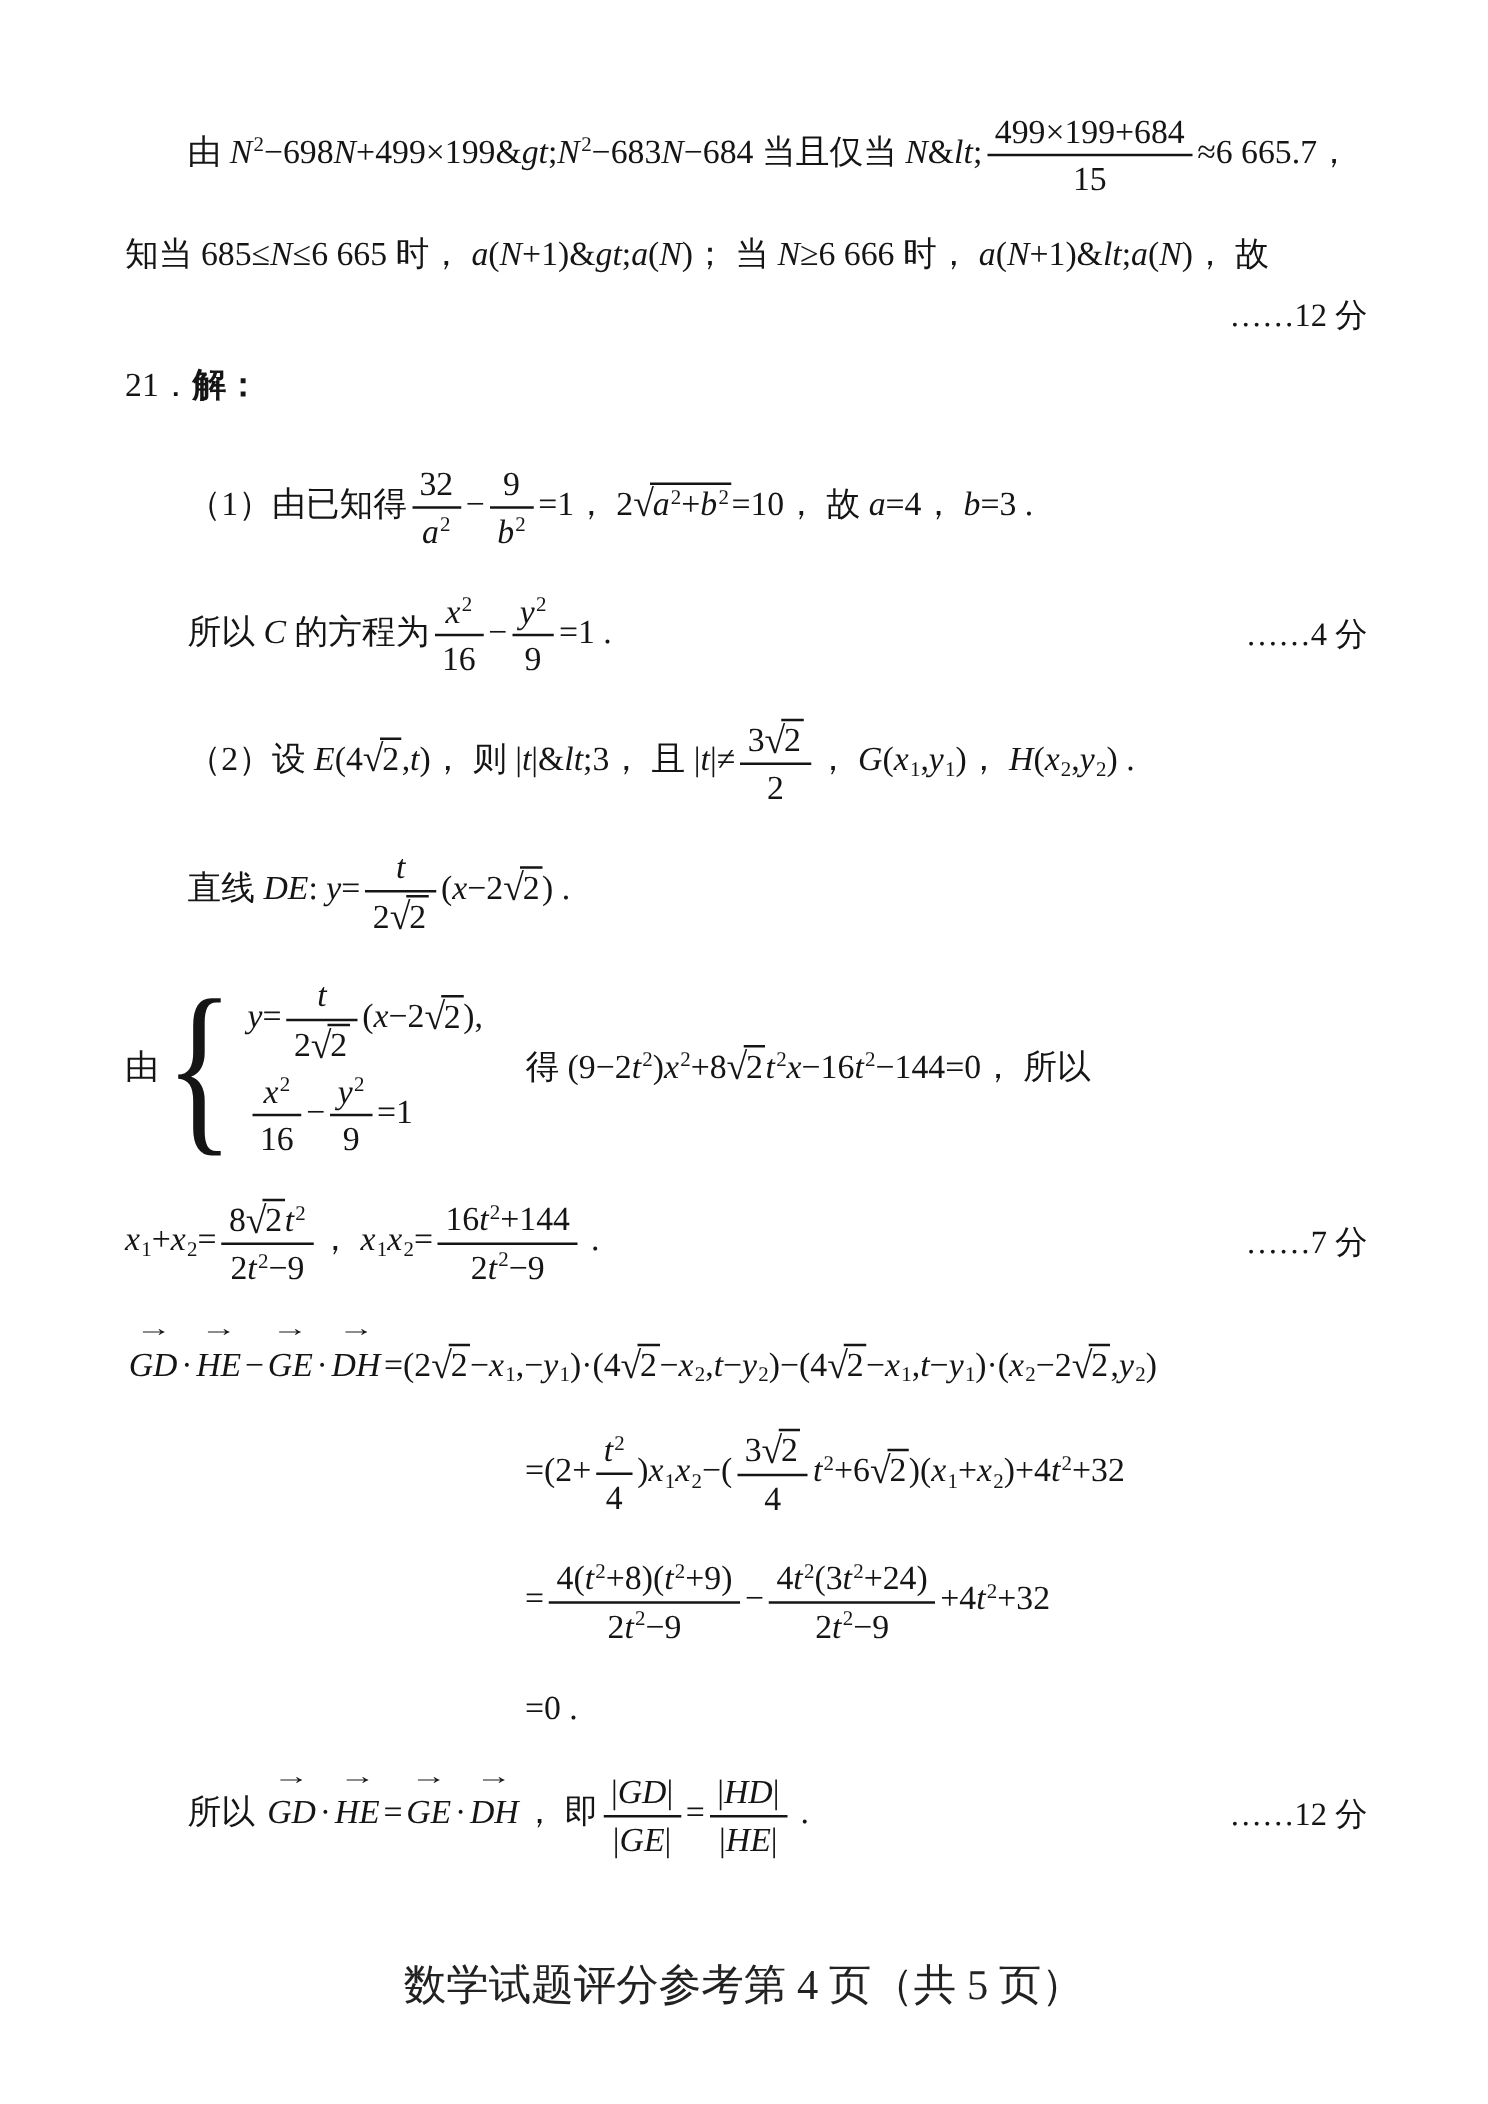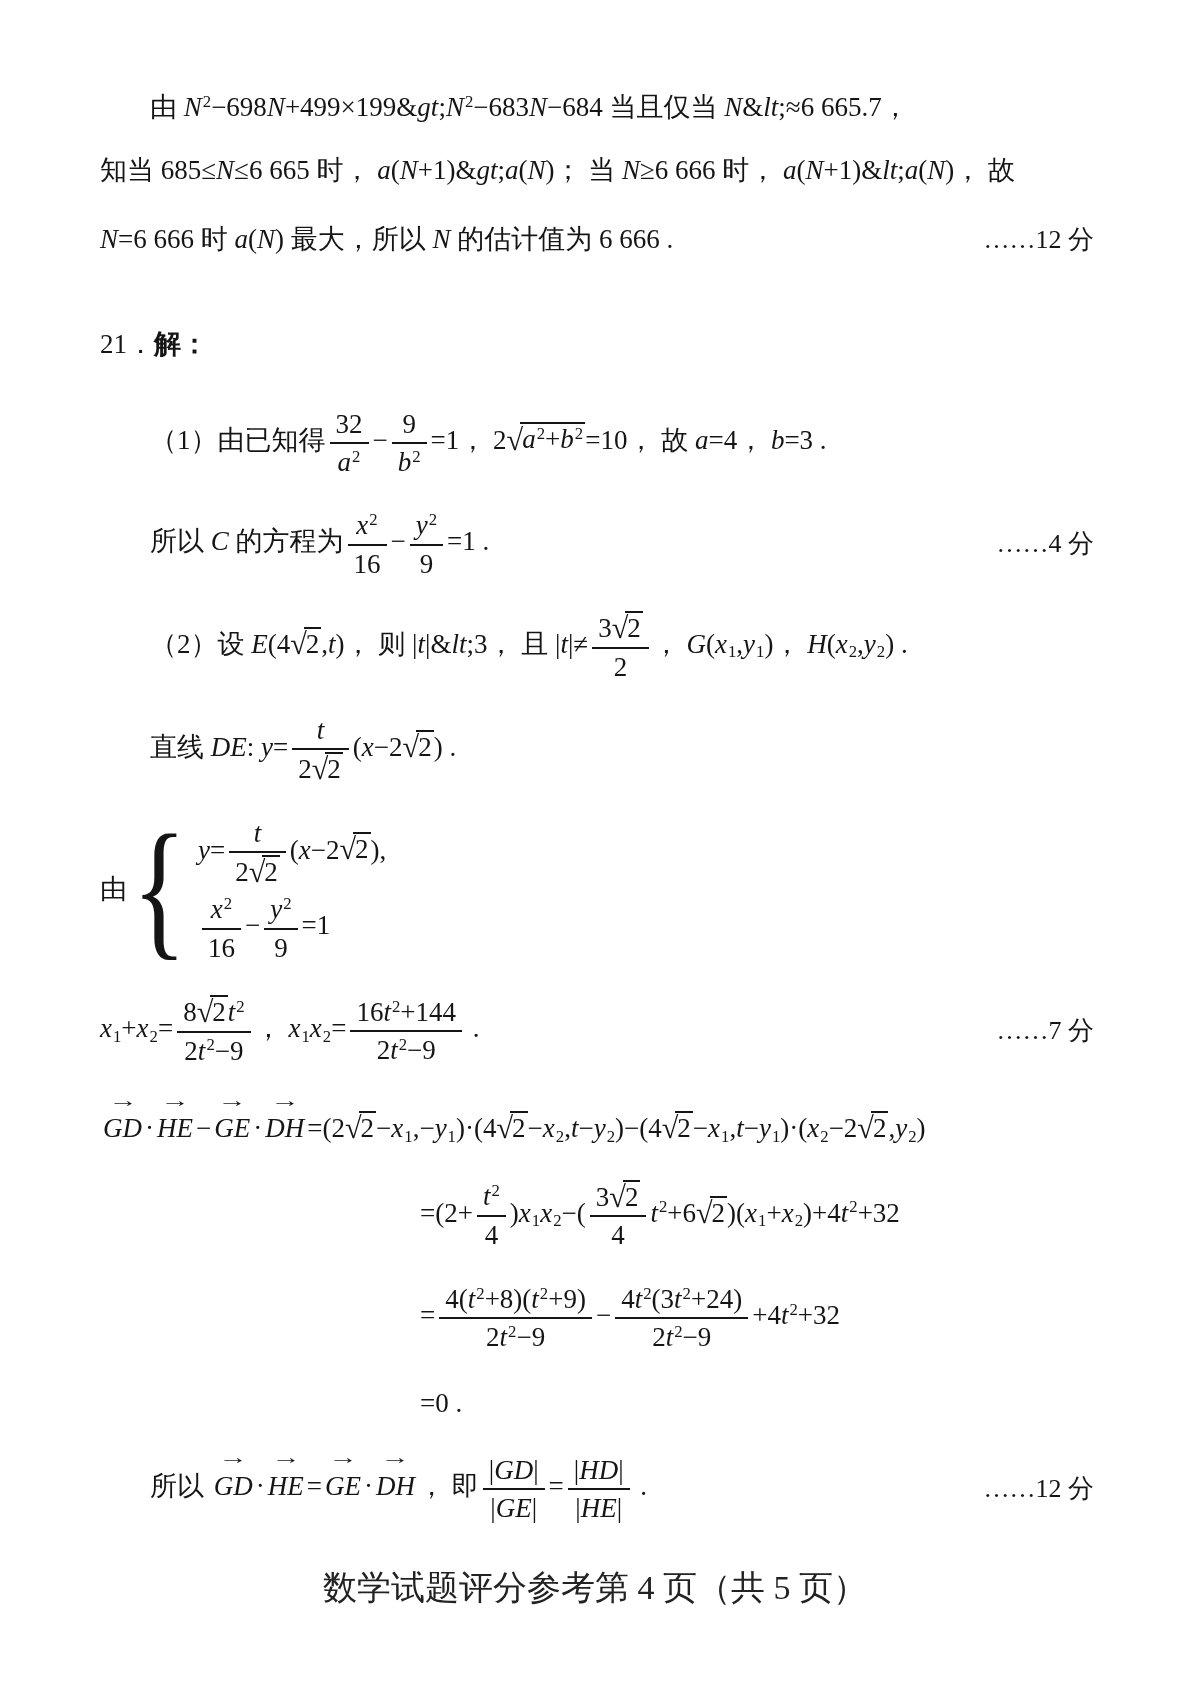--- a/index.html
+++ b/index.html
@@ -47,35 +47,36 @@
   .sys-row{white-space:nowrap;}
   .sys-tail{margin-left:34px;align-self:center;white-space:nowrap;}
   
   .footer{position:absolute;left:0;right:0;bottom:72px;text-align:center;font-size:34px;color:#222;}
 </style>
 </head>
 <body>
 
 <div class="page">
   <div class="doc-body">
-      <div class="line ind-sm g-none"><span class="line-content">由 <i>N</i><sup>2</sup>−698<i>N</i>+499×199&amp;<i>gt</i>;<i>N</i><sup>2</sup>−683<i>N</i>−684 当且仅当 <i>N</i>&amp;<i>lt</i>;≈6 665.7，</span></div>
+      <div class="line ind-sm g-none"><span class="line-content">由 <i>N</i><sup>2</sup>−698<i>N</i>+499×199&amp;<i>gt</i>;<i>N</i><sup>2</sup>−683<i>N</i>−684 当且仅当 <i>N</i>&amp;<i>lt</i>;<span class="frac"><span class="fr-n">499×199+684</span><span class="fr-d">15</span></span>≈6 665.7，</span></div>
       <div class="line ind-none g-sm"><span class="line-content">知当 685≤<i>N</i>≤6 665 时， <i>a</i>(<i>N</i>+1)&amp;<i>gt</i>;<i>a</i>(<i>N</i>)； 当 <i>N</i>≥6 666 时， <i>a</i>(<i>N</i>+1)&amp;<i>lt</i>;<i>a</i>(<i>N</i>)， 故</span></div>
-      <div class="line ind-none g-md"><span class="line-content"><i>N</i>=6 666 时 <i>a</i>(<i>N</i>) 最大，所以 <i>N</i> 的估计值为 6 666 .</span><span class="score">……12 分</span></div>
+      <div class="line ind-none g-md"><span class="score">……12 分</span></div>
       <div class="line ind-none g-xl"><span class="line-content">21．<b>解：</b></span></div>
       <div class="line ind-sm g-lg"><span class="line-content">（1）由已知得<span class="frac"><span class="fr-n">32</span><span class="fr-d"><i>a</i><sup>2</sup></span></span>−<span class="frac"><span class="fr-n">9</span><span class="fr-d"><i>b</i><sup>2</sup></span></span>=1， 2<span class="sqrt"><span class="rad">√</span><span class="rc"><i>a</i><sup>2</sup>+<i>b</i><sup>2</sup></span></span>=10， 故 <i>a</i>=4， <i>b</i>=3 .</span></div>
       <div class="line ind-sm g-md"><span class="line-content">所以 <i>C</i> 的方程为<span class="frac"><span class="fr-n"><i>x</i><sup>2</sup></span><span class="fr-d">16</span></span>−<span class="frac"><span class="fr-n"><i>y</i><sup>2</sup></span><span class="fr-d">9</span></span>=1 .</span><span class="score">……4 分</span></div>
       <div class="line ind-sm g-md"><span class="line-content">（2）设 <i>E</i>(4<span class="sqrt"><span class="rad">√</span><span class="rc">2</span></span>,<i>t</i>)， 则 |<i>t</i>|&amp;<i>lt</i>;3， 且 |<i>t</i>|≠<span class="frac"><span class="fr-n">3<span class="sqrt"><span class="rad">√</span><span class="rc">2</span></span></span><span class="fr-d">2</span></span>， <i>G</i>(<i>x</i><sub>1</sub>,<i>y</i><sub>1</sub>)， <i>H</i>(<i>x</i><sub>2</sub>,<i>y</i><sub>2</sub>) .</span></div>
       <div class="line ind-sm g-md"><span class="line-content">直线 <i>DE</i>: <i>y</i>=<span class="frac"><span class="fr-n"><i>t</i></span><span class="fr-d">2<span class="sqrt"><span class="rad">√</span><span class="rc">2</span></span></span></span>(<i>x</i>−2<span class="sqrt"><span class="rad">√</span><span class="rc">2</span></span>) .</span></div>
       <div class="line ind-none g-md system">
         <span class="sys-lead">由</span>
         <span class="sys-brace">{</span>
         <span class="sys-col">
           <span class="sys-row"><i>y</i>=<span class="frac"><span class="fr-n"><i>t</i></span><span class="fr-d">2<span class="sqrt"><span class="rad">√</span><span class="rc">2</span></span></span></span>(<i>x</i>−2<span class="sqrt"><span class="rad">√</span><span class="rc">2</span></span>),</span>
           <span class="sys-row"><span class="frac"><span class="fr-n"><i>x</i><sup>2</sup></span><span class="fr-d">16</span></span>−<span class="frac"><span class="fr-n"><i>y</i><sup>2</sup></span><span class="fr-d">9</span></span>=1</span>
         </span>
+        <span class="sys-tail">得 (9−2<i>t</i><sup>2</sup>)<i>x</i><sup>2</sup>+8<span class="sqrt"><span class="rad">√</span><span class="rc">2</span></span><i>t</i><sup>2</sup><i>x</i>−16<i>t</i><sup>2</sup>−144=0， 所以</span>
       </div>
       <div class="line ind-none g-md"><span class="line-content"><i>x</i><sub>1</sub>+<i>x</i><sub>2</sub>=<span class="frac"><span class="fr-n">8<span class="sqrt"><span class="rad">√</span><span class="rc">2</span></span><i>t</i><sup>2</sup></span><span class="fr-d">2<i>t</i><sup>2</sup>−9</span></span>， <i>x</i><sub>1</sub><i>x</i><sub>2</sub>=<span class="frac"><span class="fr-n">16<i>t</i><sup>2</sup>+144</span><span class="fr-d">2<i>t</i><sup>2</sup>−9</span></span> .</span><span class="score">……7 分</span></div>
       <div class="line ind-none g-lg"><span class="line-content"><span class="vec"><i>GD</i></span>·<span class="vec"><i>HE</i></span>−<span class="vec"><i>GE</i></span>·<span class="vec"><i>DH</i></span>=(2<span class="sqrt"><span class="rad">√</span><span class="rc">2</span></span>−<i>x</i><sub>1</sub>,−<i>y</i><sub>1</sub>)·(4<span class="sqrt"><span class="rad">√</span><span class="rc">2</span></span>−<i>x</i><sub>2</sub>,<i>t</i>−<i>y</i><sub>2</sub>)−(4<span class="sqrt"><span class="rad">√</span><span class="rc">2</span></span>−<i>x</i><sub>1</sub>,<i>t</i>−<i>y</i><sub>1</sub>)·(<i>x</i><sub>2</sub>−2<span class="sqrt"><span class="rad">√</span><span class="rc">2</span></span>,<i>y</i><sub>2</sub>)</span></div>
       <div class="line ind-eq g-md"><span class="line-content">=(2+<span class="frac"><span class="fr-n"><i>t</i><sup>2</sup></span><span class="fr-d">4</span></span>)<i>x</i><sub>1</sub><i>x</i><sub>2</sub>−(<span class="frac"><span class="fr-n">3<span class="sqrt"><span class="rad">√</span><span class="rc">2</span></span></span><span class="fr-d">4</span></span><i>t</i><sup>2</sup>+6<span class="sqrt"><span class="rad">√</span><span class="rc">2</span></span>)(<i>x</i><sub>1</sub>+<i>x</i><sub>2</sub>)+4<i>t</i><sup>2</sup>+32</span></div>
       <div class="line ind-eq g-md"><span class="line-content">=<span class="frac"><span class="fr-n">4(<i>t</i><sup>2</sup>+8)(<i>t</i><sup>2</sup>+9)</span><span class="fr-d">2<i>t</i><sup>2</sup>−9</span></span>−<span class="frac"><span class="fr-n">4<i>t</i><sup>2</sup>(3<i>t</i><sup>2</sup>+24)</span><span class="fr-d">2<i>t</i><sup>2</sup>−9</span></span>+4<i>t</i><sup>2</sup>+32</span></div>
       <div class="line ind-eq g-md"><span class="line-content">=0 .</span></div>
       <div class="line ind-sm g-md"><span class="line-content">所以 <span class="vec"><i>GD</i></span>·<span class="vec"><i>HE</i></span>=<span class="vec"><i>GE</i></span>·<span class="vec"><i>DH</i></span>， 即<span class="frac"><span class="fr-n">|<i>GD</i>|</span><span class="fr-d">|<i>GE</i>|</span></span>=<span class="frac"><span class="fr-n">|<i>HD</i>|</span><span class="fr-d">|<i>HE</i>|</span></span> .</span><span class="score">……12 分</span></div>
     </div>
   <div class="footer">数学试题评分参考第 4 页（共 5 页）</div>
 </div>

